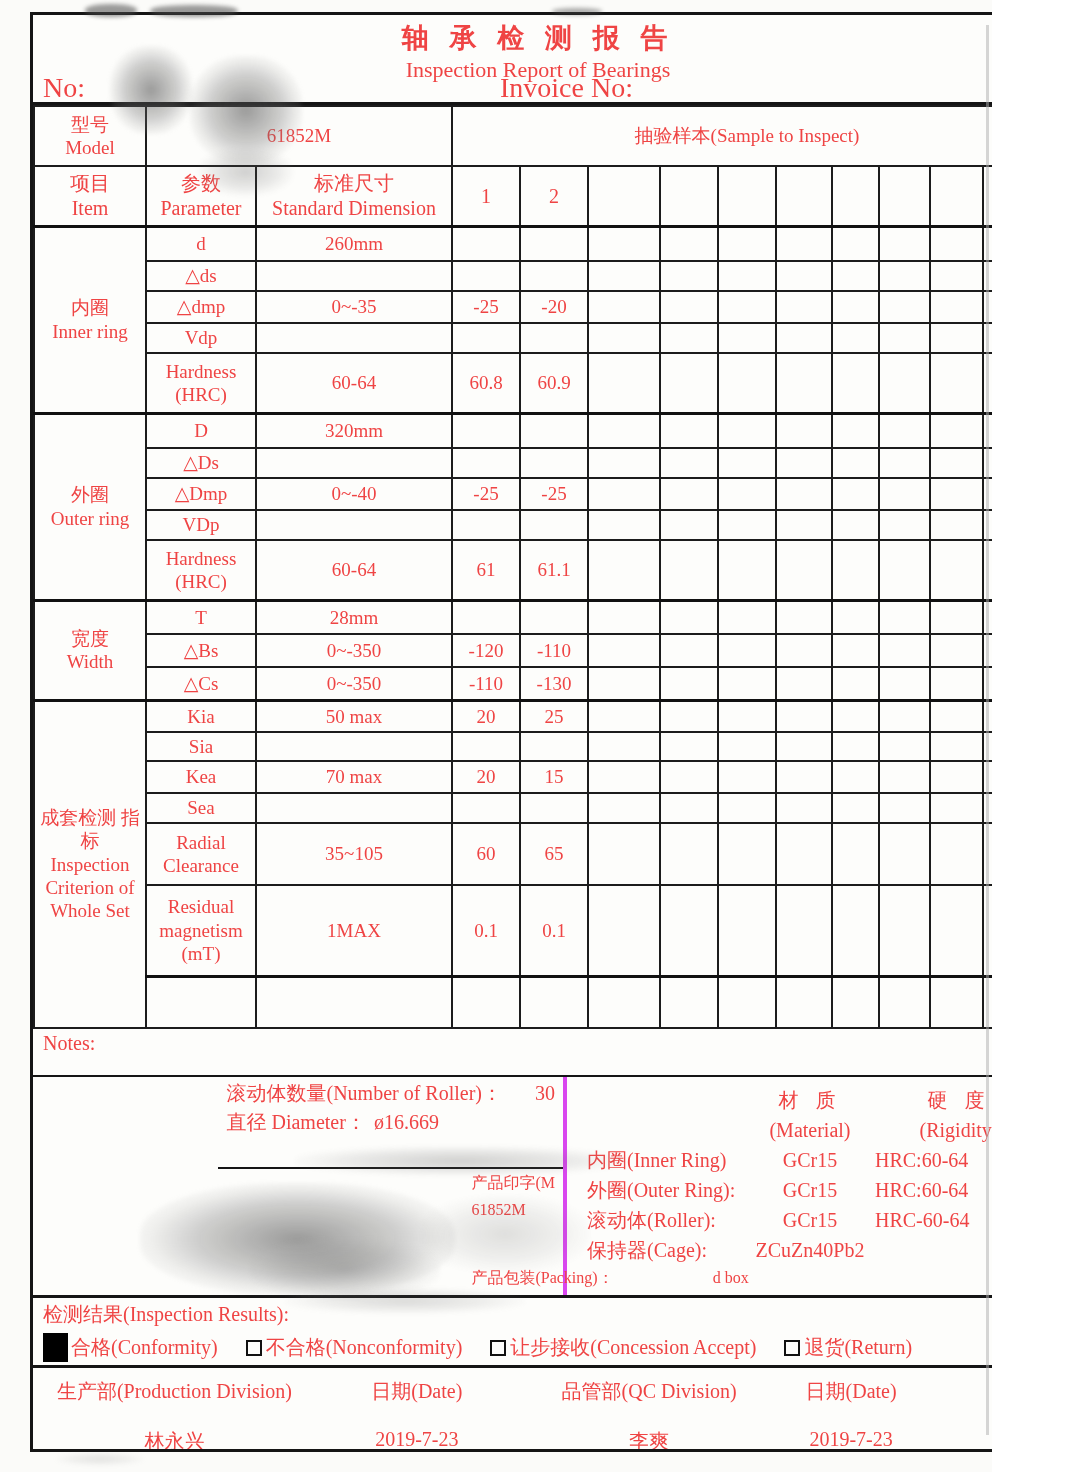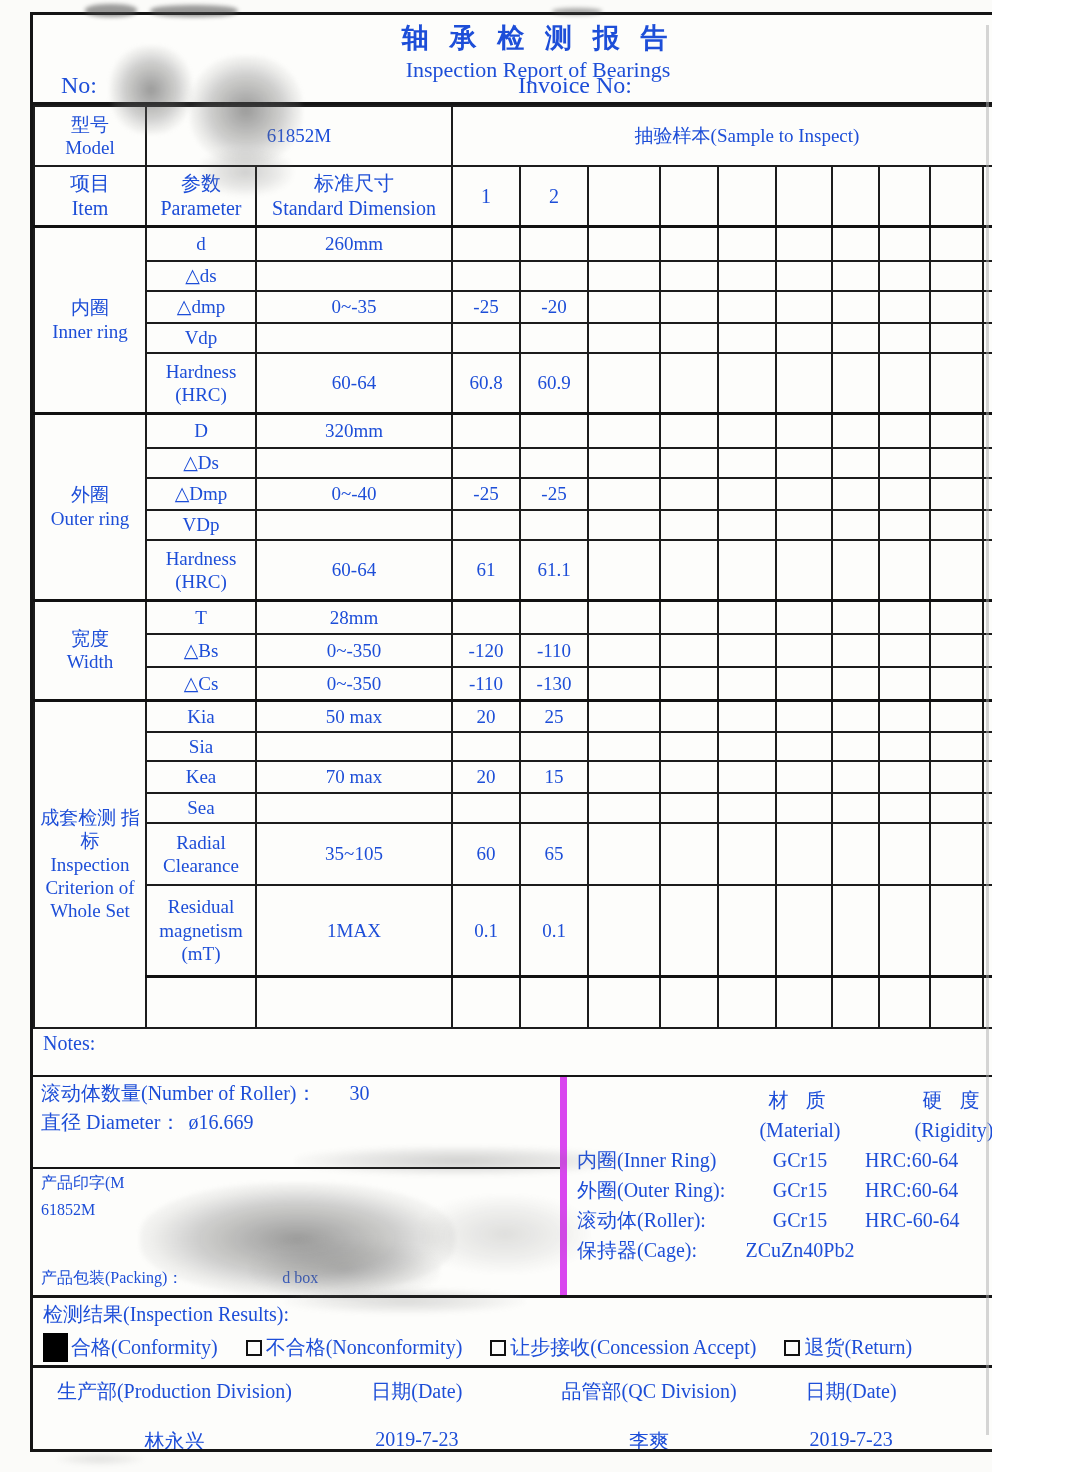--- a/index.html
+++ b/index.html
@@ -1,54 +1,54 @@
 <!DOCTYPE html>
 <html><head>
 <meta charset="utf-8">
 <style>
   * { margin:0; padding:0; box-sizing:border-box; }
   body { margin:0; background:#ffffff; }
   .page {
     position:relative; width:992px; height:1472px;
     background:#fbfbf9; overflow:hidden;
-    font-family:"Liberation Serif","DejaVu Serif",serif; color:#1d4ed8;
+    font-family:"Liberation Serif","DejaVu Serif",serif; color:#ef4444;
   }
   .doc {
     position:absolute; left:30px; top:12px; width:1016px; height:1440px;
     border:3px solid #151515; background:#fdfdfb; overflow:hidden;
   }
   
   .title-block { height:90px; border-bottom:3px solid #151515; position:relative; }
   .title-cn { padding-top:5px; text-align:center; font-size:27px; font-weight:bold; letter-spacing:7px; }
   .title-en { text-align:center; font-size:22px; margin-top:1px; }
-  .no-line { position:absolute; left:28px; right:0; bottom:3px; height:27px; font-size:24px; }
+  .no-line { position:absolute; left:10px; right:0; bottom:3px; height:27px; font-size:28px; }
   .invoice-label { position:absolute; left:457px; top:0; }
   
   table.main { width:100%; border-collapse:collapse; table-layout:fixed; }
   table.main td {
     border:2px solid #1c1c1c; text-align:center; vertical-align:middle;
     font-size:19px; line-height:1.22; padding:0 2px; overflow:hidden;
   }
   tr.sec td { border-top:3px solid #111; }
   tr.hdr td { border-bottom:3px solid #111; font-size:20px; }
   .item-cell { font-size:20px; }
   .model-val { font-size:21px; }
   .sample-hdr { font-size:22px; }
   
   .notes { height:48px; border-bottom:2px solid #151515; font-size:20px; padding:3px 10px; text-align:left; }
   
   .bottom { display:flex; height:221px; border-bottom:3px solid #151515; }
-  .bottom-left { width:534px; border-right:7px solid #d946ef; display:flex; flex-direction:column; }
+  .bottom-left { width:534px; border-right:4px solid #d946ef; display:flex; flex-direction:column;align-items:flex-end; }
   .roller-box { height:92px; border-bottom:2px solid #151515; padding:2px 8px; font-size:20px; }
   .roller-box .line { height:29px; display:flex; align-items:center; white-space:nowrap; }
   .marking-box { flex:1; padding:4px 8px; font-size:16px; position:relative; text-align:left; }
   .mark-line2 { margin-top:7px; }
   .packing-line { position:absolute; left:8px; bottom:6px; white-space:nowrap; }
   .material-box { flex:1; font-size:20px; padding-top:8px; }
-  .mat-grid { display:grid; grid-template-columns:158px 130px auto; padding-left:10px; }
+  .mat-grid { display:grid; grid-template-columns:158px 130px auto; padding-left:20px; }
   .mat-grid > div { height:30px; line-height:30px; white-space:nowrap; }
   .mat-c { text-align:center; }
   .mat-l { text-align:left; }
   .mat-sp { letter-spacing:6px; }
   
   .results-box { height:70px; border-bottom:3px solid #151515; padding:3px 10px; font-size:20px; text-align:left; }
   .results-options { display:flex; gap:28px; margin-top:5px; align-items:center; white-space:nowrap; }
   
   .footer-box { height:80px; display:grid; grid-template-columns:28% 20% 26% 14% 12%; font-size:20px; padding-top:10px; }
   .f-col { text-align:center; }

